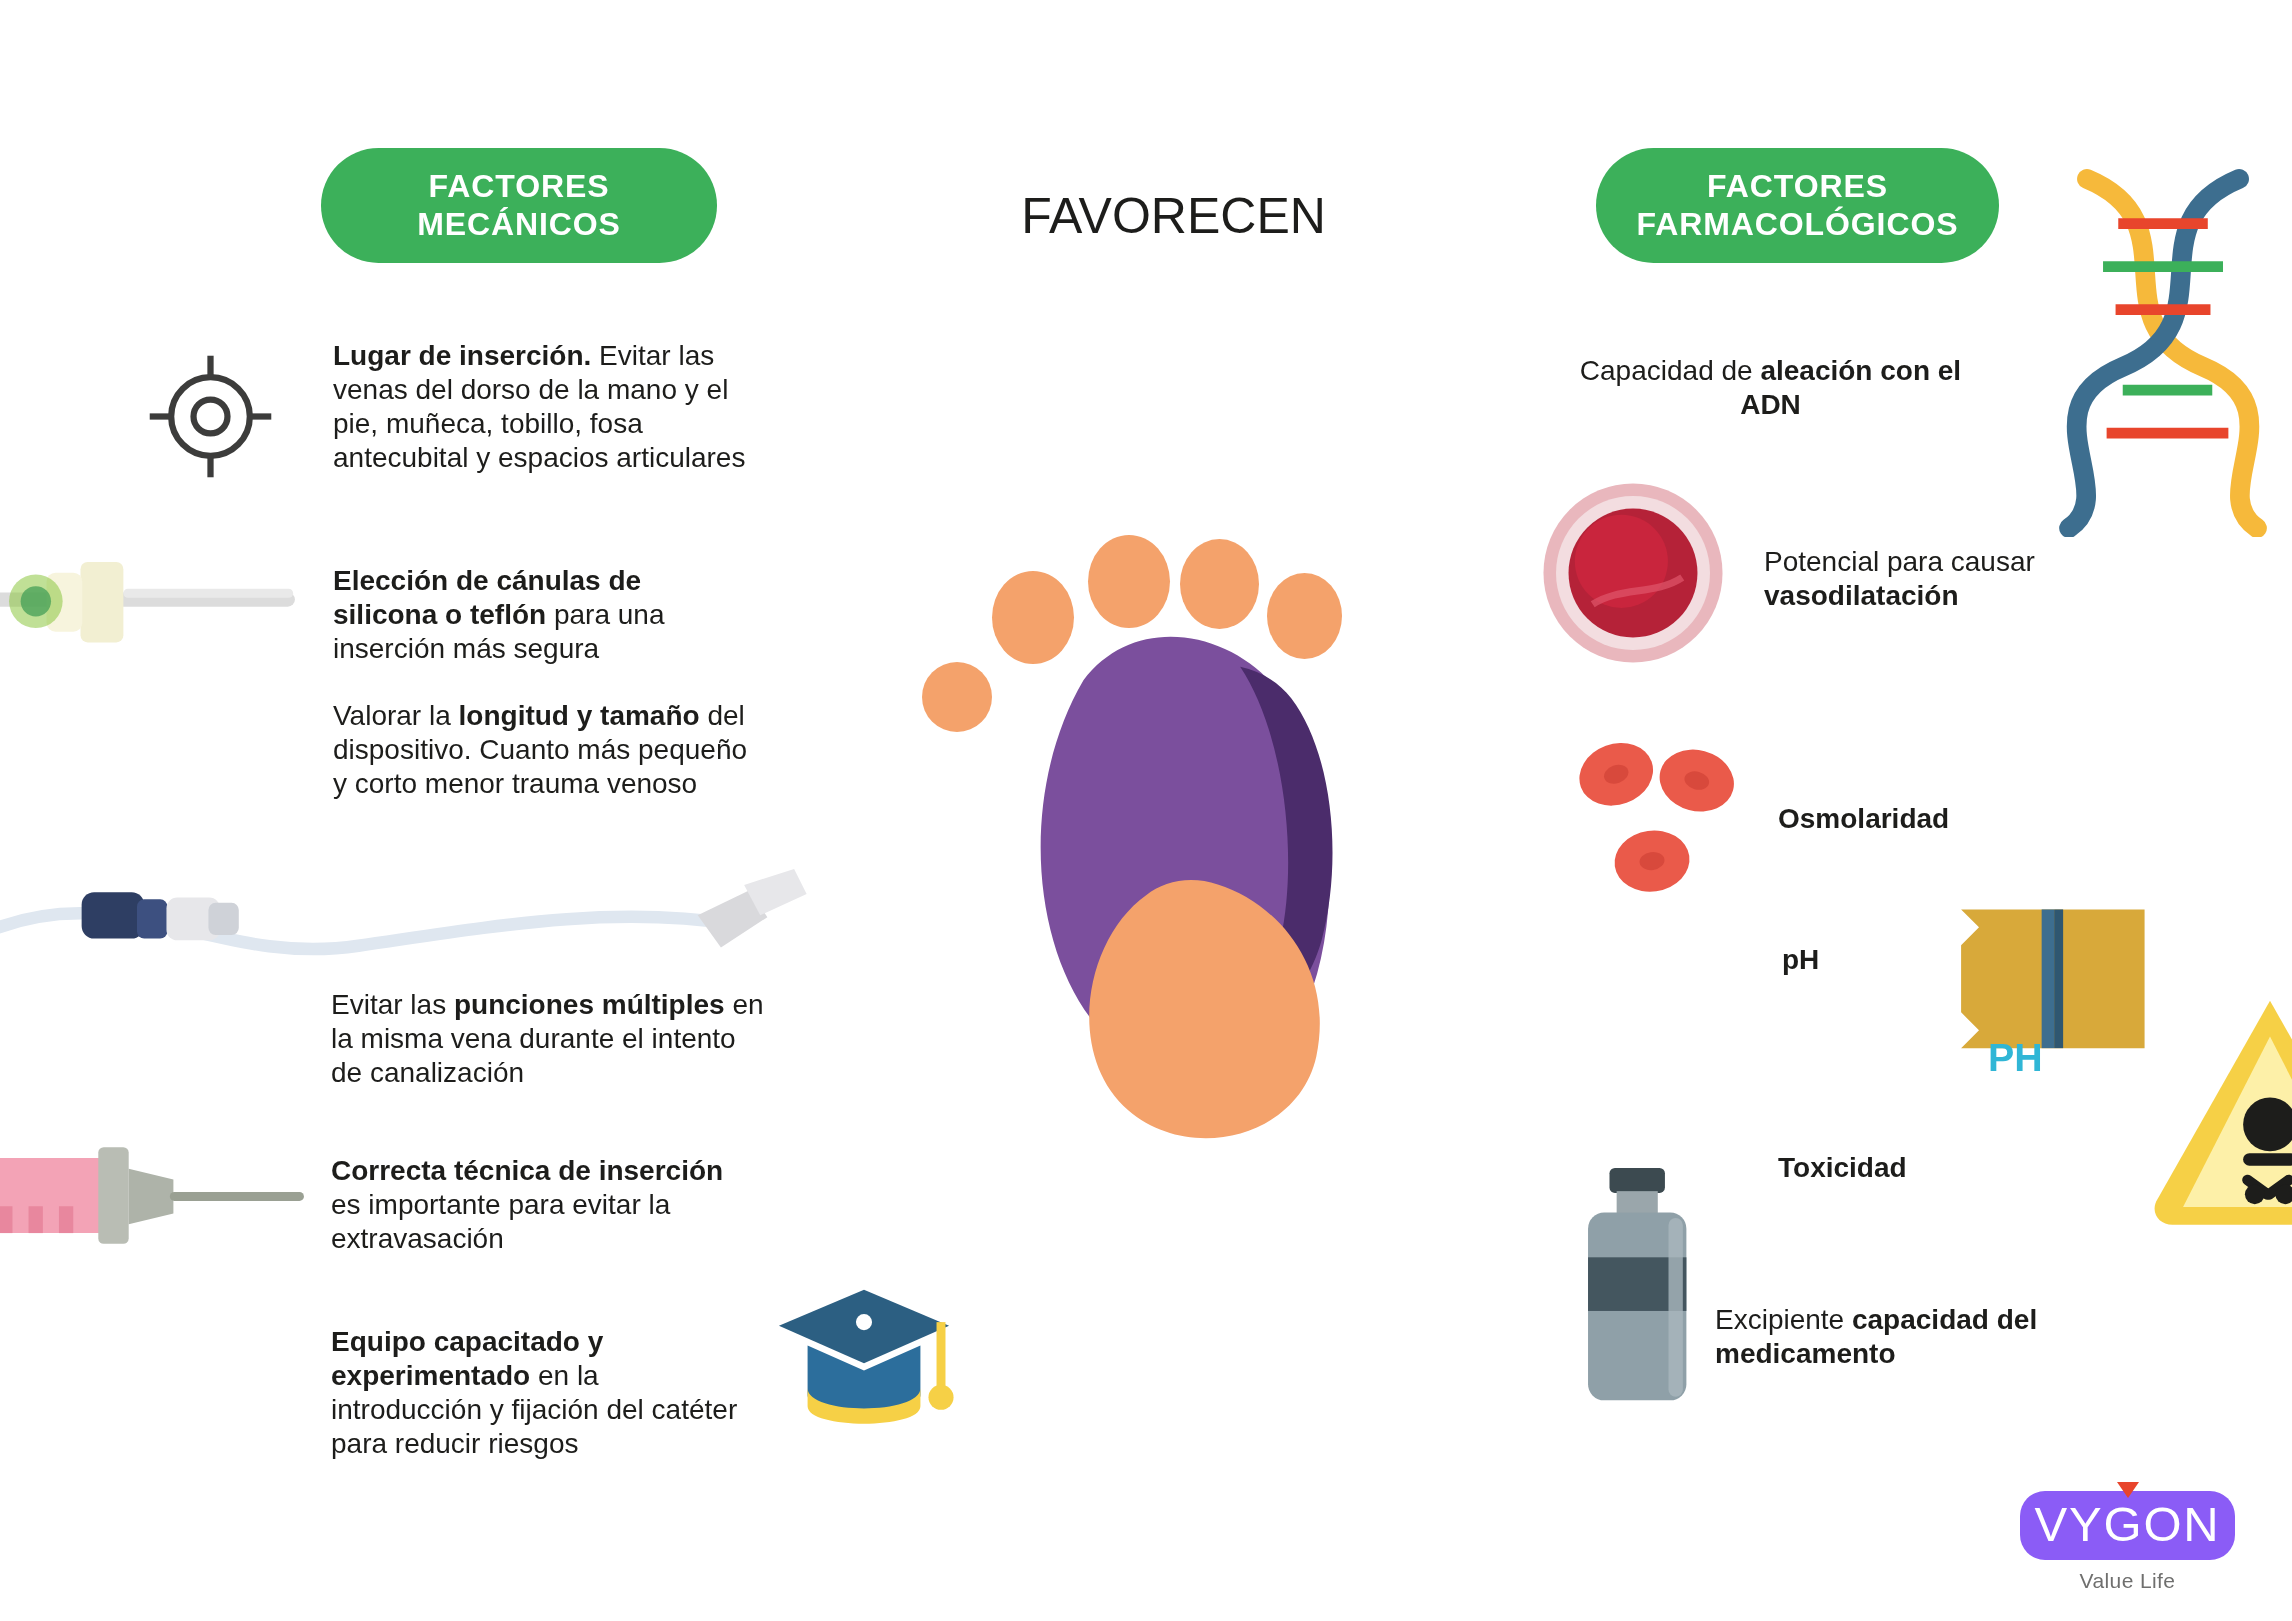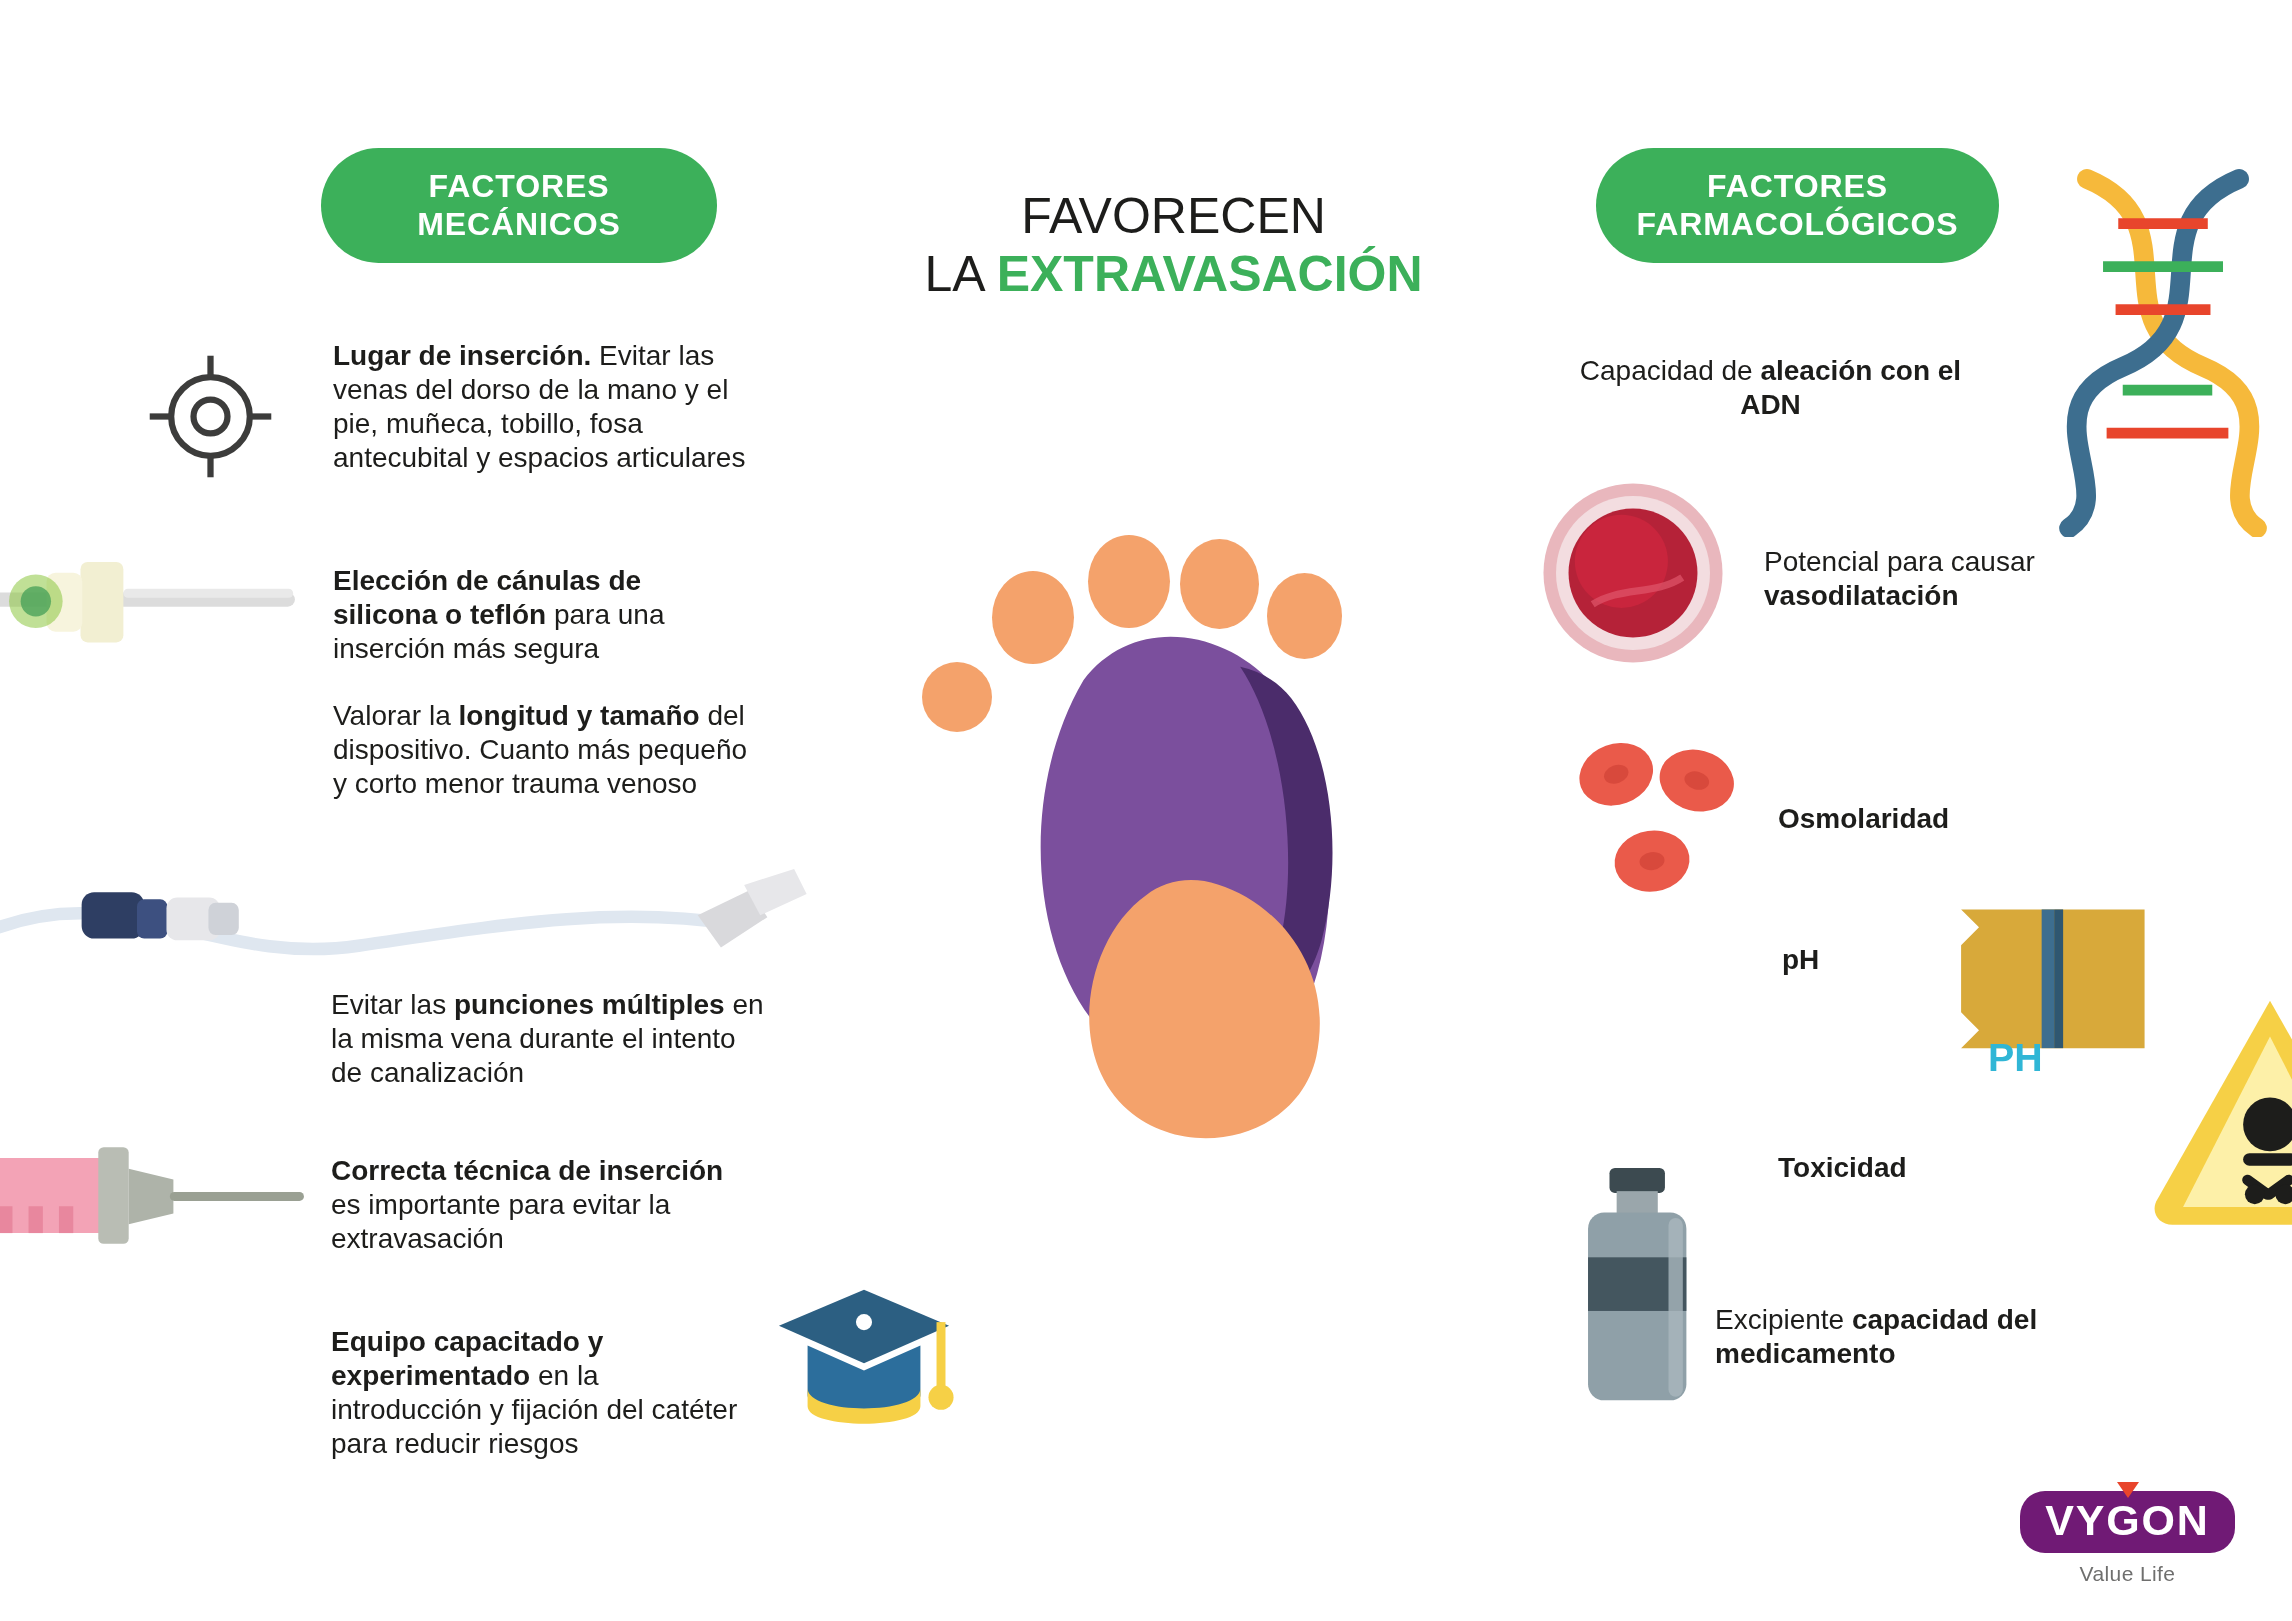--- a/index.html
+++ b/index.html
@@ -88,25 +88,25 @@
 
   
   #logo {
     position: absolute;
     left: 2020px;
     top: 1491px;
     width: 215px;
     text-align: center;
   }
   #logo .logo-badge {
-    background: #701a75;
+    background: #8b5cf6;
     border-radius: 25px;
     color: #ffffff;
-    font-size: 43px;
-    font-weight: bold;
+    font-size: 49px;
+    font-weight: normal;
     letter-spacing: 1.8px;
     padding: 5.4px 0 7.2px 0;
     position: relative;
   }
   #logo .logo-tri {
     position: absolute;
     left: 50%;
     top: -9px;
     transform: translateX(-50%);
     width: 0; height: 0;
@@ -146,23 +146,20 @@
 
 <div class="pill" id="pill-farmacologicos">
   <div>
     <span>FACTORES</span>
     <span>FARMACOLÓGICOS</span>
   </div>
 </div>
 
 <div id="center-title">
   <div class="light">FAVORECEN</div>
-  <div>
-    <span class="light">LA </span><span class="green">EXTRAVASACIÓN</span>
-  </div>
 </div>
 
 <div class="txt left-txt" id="t-lugar">
   <b>Lugar de inserción.</b><span> Evitar las venas del dorso de la mano y el pie, muñeca, tobillo, fosa antecubital y espacios articulares</span>
 </div>
 
 <div class="txt left-txt" id="t-eleccion">
   <b>Elección de cánulas de silicona o teflón</b><span> para una inserción más segura</span>
 </div>
 

